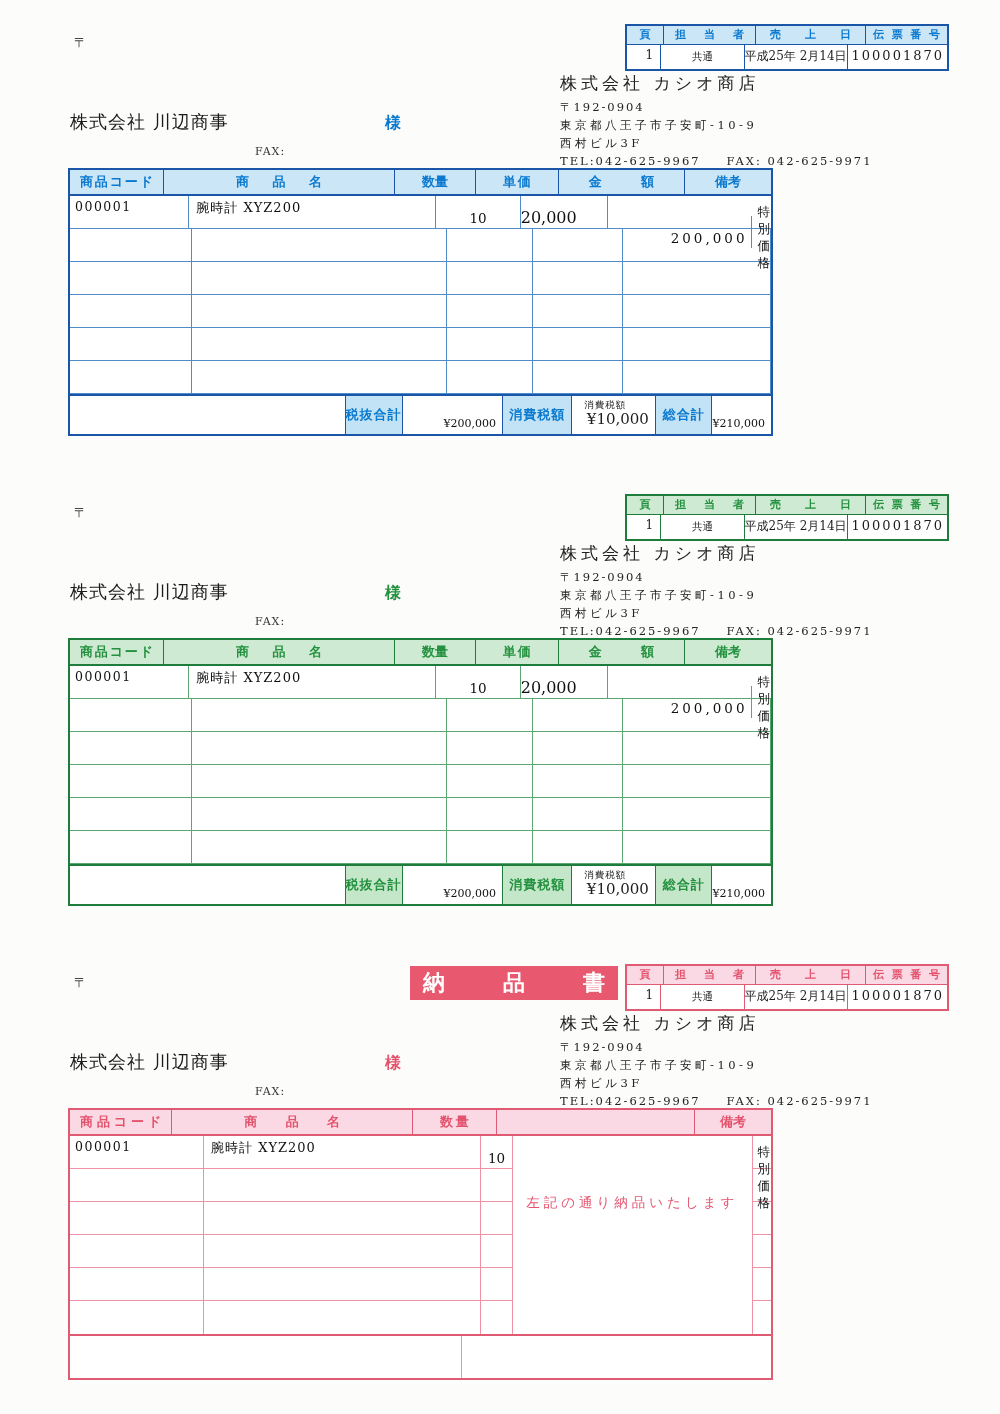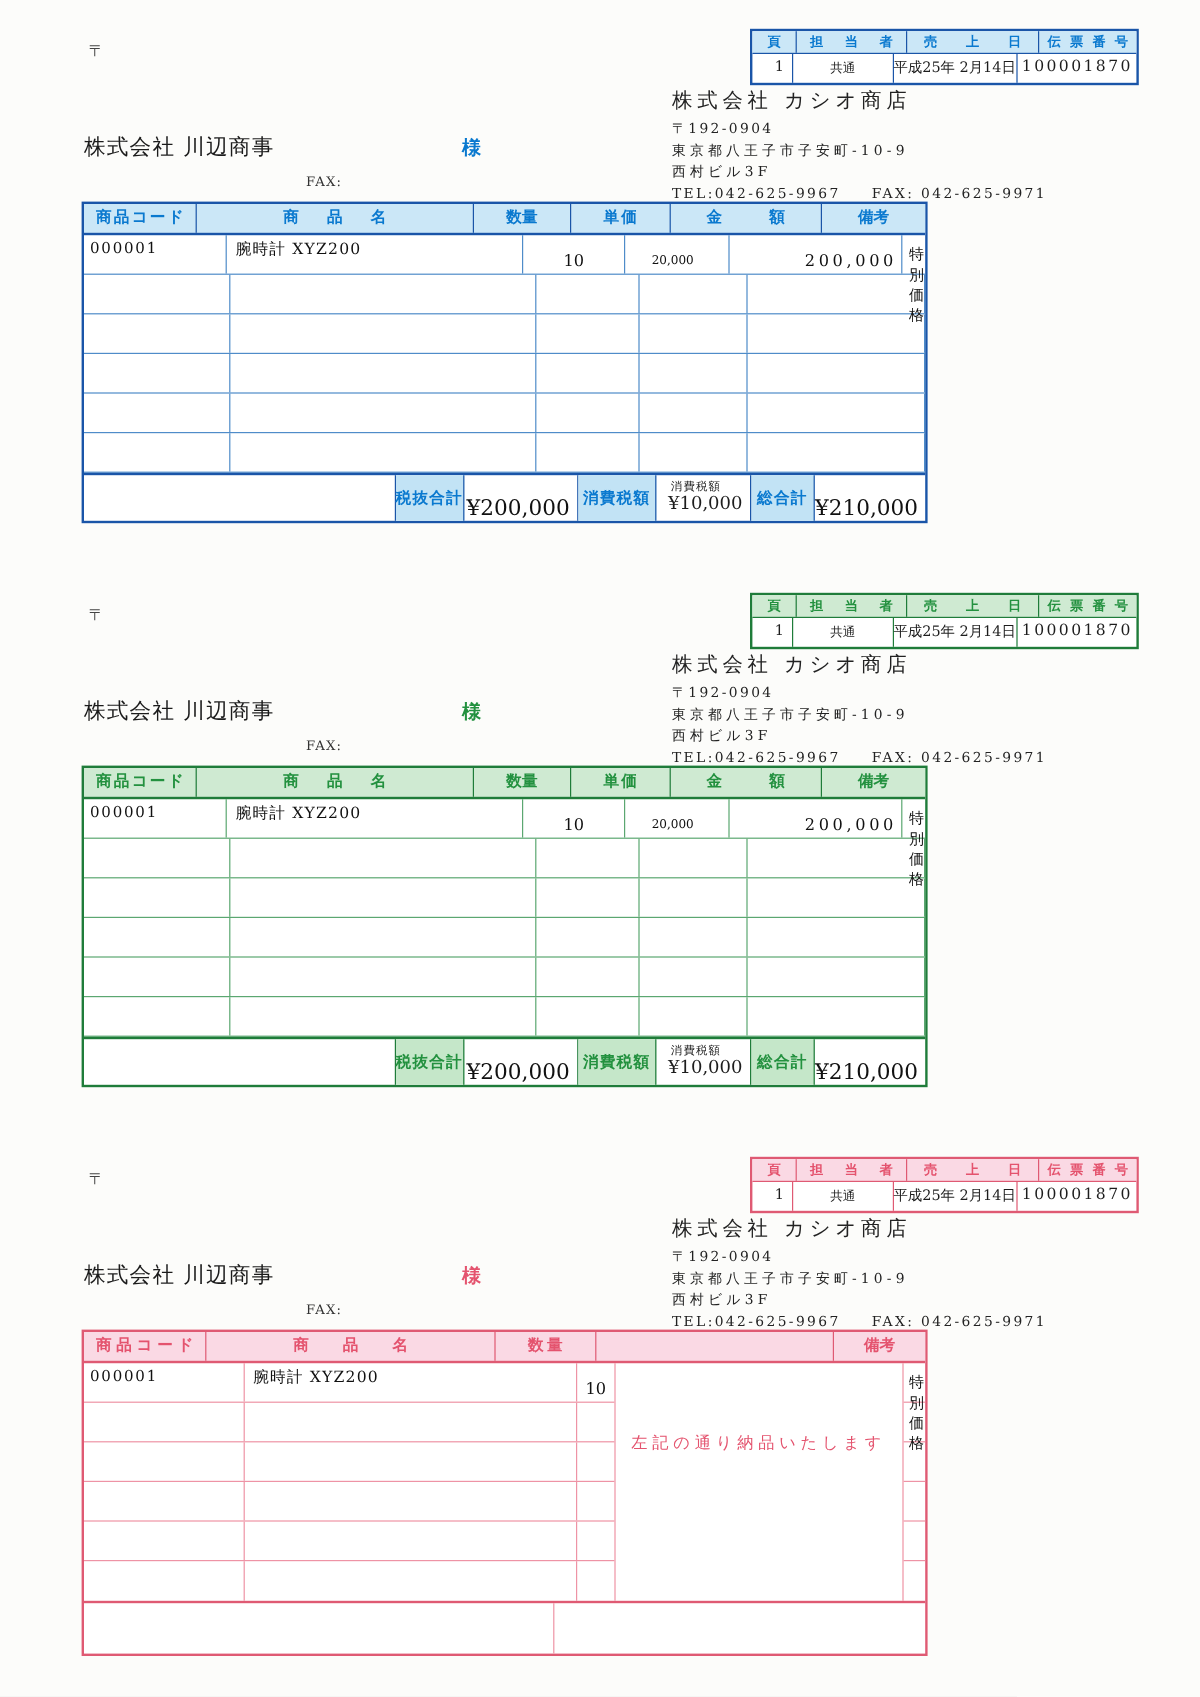--- a/index.html
+++ b/index.html
@@ -61,35 +61,35 @@
   .c-code { width:134px; } .c-name { width:278px; } .c-qty { width:95px; }
   .c-unit { width:98px; } .c-amt { width:162px; } .c-note { flex:1; }
   .p8 { padding:0 10px; } .p70 { padding:0 72px; } .p26 { padding:0 27px; } .p30 { padding:0 30px; } .p24 { padding:0 25px; }
   .irow { display:flex; height:33px; border-bottom:1px solid var(--line); }
   .irow:last-child { border-bottom:none; }
   .bcell { border-right:1px solid var(--line); height:100%; font-family:"DejaVu Serif","Liberation Serif",serif; font-size:13px; color:#111; }
   .bcell:last-child { border-right:none; }
   .v-code { padding:3px 0 0 5px; letter-spacing:1.5px; font-size:12.5px; }
   .v-name { padding:3px 0 0 7px; letter-spacing:1px; }
   .v-qty  { text-align:center; line-height:44px; font-size:13.5px; }
-  .v-unit { text-align:center; line-height:44px; padding-right:7px; font-size:10px; }
-  .v-amt  { text-align:right; line-height:44px; padding-right:4px; letter-spacing:3px; font-size:13.5px; }
+  .v-unit { text-align:left; line-height:44px; padding-right:7px; font-size:16px; }
+  .v-amt  { text-align:right; line-height:44px; padding-right:4px; letter-spacing:3px; font-size:13.5px;margin-top:20px; }
   .v-note { padding:8px 0 0 5px; font-family:"DejaVu Sans",sans-serif; font-size:12.5px; letter-spacing:1px; }
   
   .trow { display:flex; height:40px; border-top:2px solid var(--accDark); }
   .tcell { border-right:1px solid var(--accDark); height:100%; }
   .tcell:last-child { border-right:none; }
   .t-empty { width:327px; }
   .t-lab {
     background:var(--tint2); color:var(--accText); font-weight:bold; font-size:13px;
     display:flex; align-items:center; justify-content:center; letter-spacing:1px; white-space:nowrap;
   }
   .t-lab1 { width:67px; } .t-val1 { width:118px; } .t-lab2 { width:82px; }
   .t-val2 { width:99px; position:relative; } .t-lab3 { width:67px; } .t-val3 { flex:1; }
-  .t-val { font-family:"DejaVu Serif","Liberation Serif",serif; font-size:18px; color:#111;
+  .t-val { font-family:"DejaVu Serif","Liberation Serif",serif; font-size:11px; color:#111;
     text-align:right; line-height:56px; padding-right:6px; }
   .tax-inner-label { position:absolute; left:12px; top:3px; font-size:9.5px; letter-spacing:1px;
     font-family:"DejaVu Sans",sans-serif; color:#222; }
   .t-val2 .t-val-text { display:block; text-align:right; padding:16px 6px 0 0;
     font-family:"DejaVu Serif",serif; font-size:15px; line-height:1; }
   
   .d-body { display:flex; }
   .d-left { width:506px; }
   .d-left .irow:last-child { border-bottom:none; }
   .dc-code { width:134px; } .dc-name { width:277px; } .dc-qty { flex:1; }
@@ -314,20 +314,23 @@
           <span class="t-val-text">¥10,000</span>
         </span>
         <span class="tcell t-lab t-lab3">総合計</span>
         <span class="tcell t-val3 t-val">¥210,000</span>
       </div>
     </div>
   </section>
 
   <section class="form t-red" style="top:940px;">
     <span class="postal-mark">〒</span>
+    <div class="banner">
+      <span class="banner-text">納品書</span>
+    </div>
 
     <div class="slip-header">
       <div class="sh-row sh-labels">
         <span class="sh-cell shc-page">頁</span>
         <span class="sh-cell shc-staff jlab shl-staff">担当者</span>
         <span class="sh-cell shc-date jlab shl-date">売上日</span>
         <span class="sh-cell shc-no jlab shl-no">伝票番号</span>
       </div>
       <div class="sh-row sh-values">
         <span class="sh-cell shc-page shv-page">1</span>

